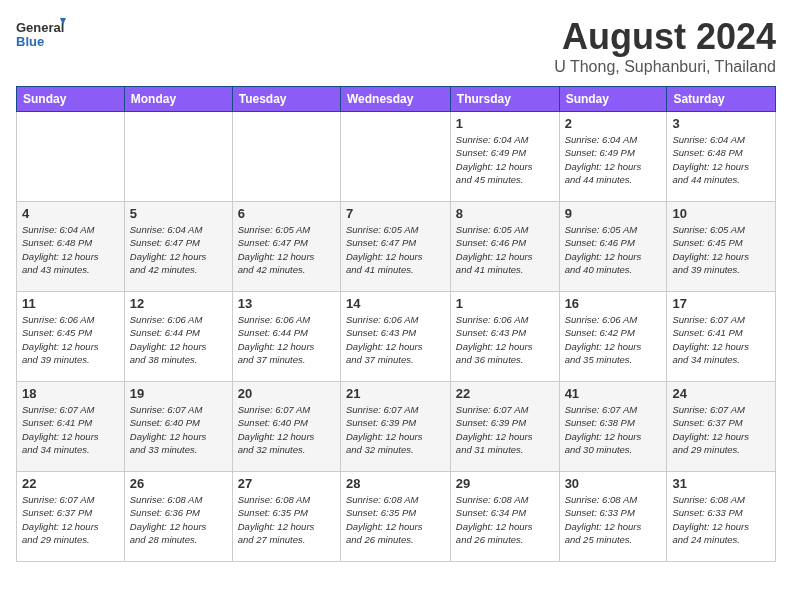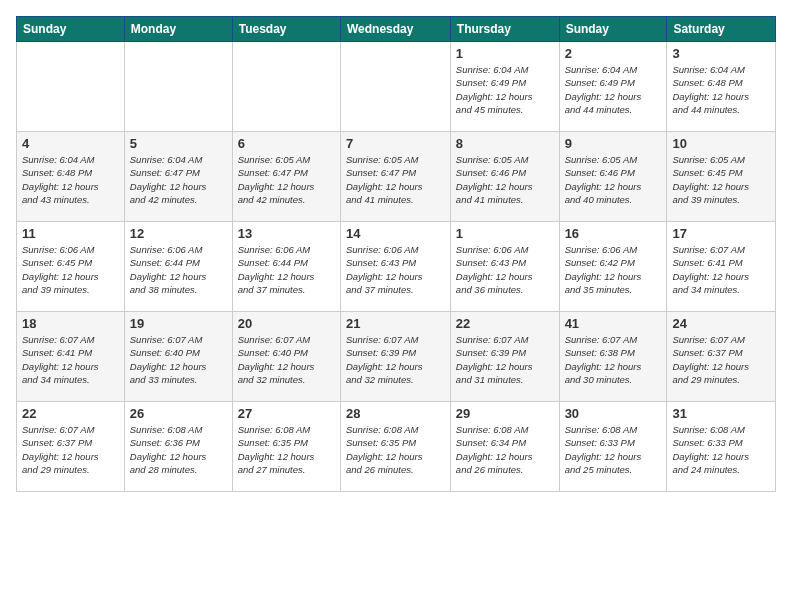--- a/index.html
+++ b/index.html
@@ -11,21 +11,21 @@
     
     .logo { display: flex; align-items: center; }
     
     .title-block { text-align: right; }
     .main-title { font-size: 36px; font-weight: bold; color: #333; }
     .sub-title { font-size: 16px; color: #555; }
     
     .calendar { width: 100%; border-collapse: collapse; font-size: 10px; }
     
     .calendar thead th {
-      background: #0f766e;
+      background: #8b5cf6;
       color: #fff;
       text-align: left;
       padding: 5px 6px;
       font-size: 12px;
       font-weight: bold;
       border: 1px solid #1a4a8a;
     }
     
     .calendar tbody td {
       border: 1px solid #ccc;
@@ -53,20 +53,33 @@
       line-height: 1.4;
       font-style: italic;
     }
     
     .empty { background: #fff !important; }
   </style>
 </head>
 <body>
 
 <div class="page">
+  <div class="header">
+    <div class="logo">
+    <svg width="50" height="40" viewBox="0 0 50 40" xmlns="http://www.w3.org/2000/svg">
+      <text x="0" y="16" font-size="13" font-weight="bold" font-family="Arial" fill="#333">General</text>
+      <text x="0" y="30" font-size="13" font-weight="bold" font-family="Arial" fill="#2b6cb0">Blue</text>
+      <polygon points="44,2 50,2 47,9" fill="#2b6cb0"></polygon>
+    </svg>
+  </div>
+    <div class="title-block">
+      <div class="main-title">August 2024</div>
+      <div class="sub-title">U Thong, Suphanburi, Thailand</div>
+    </div>
+  </div>
 
   <table class="calendar">
     <thead>
       <tr>
         <th>Sunday</th>
         <th>Monday</th>
         <th>Tuesday</th>
         <th>Wednesday</th>
         <th>Thursday</th>
         <th>Sunday</th>

